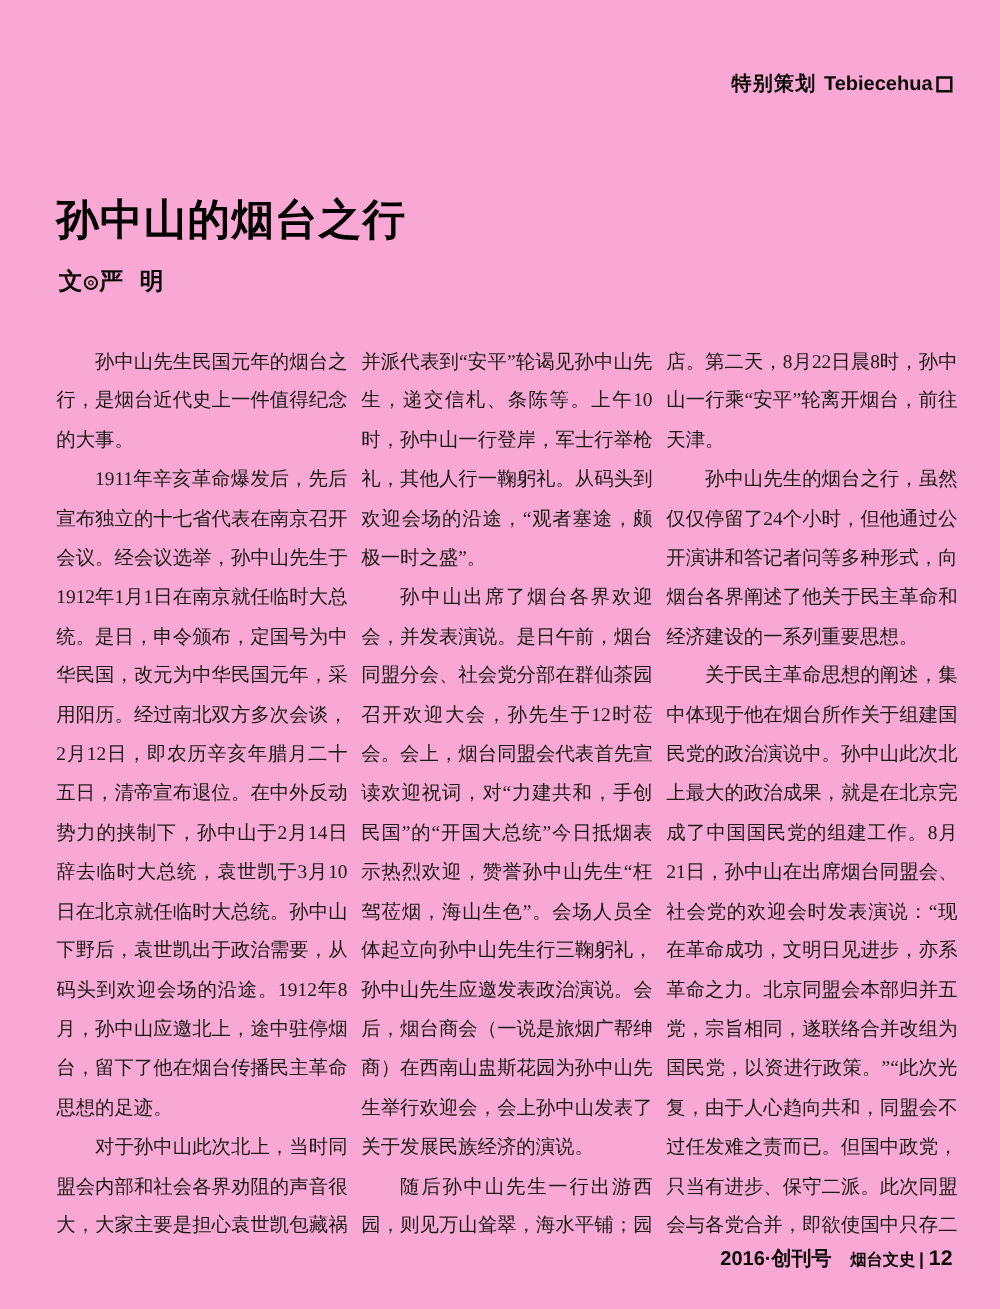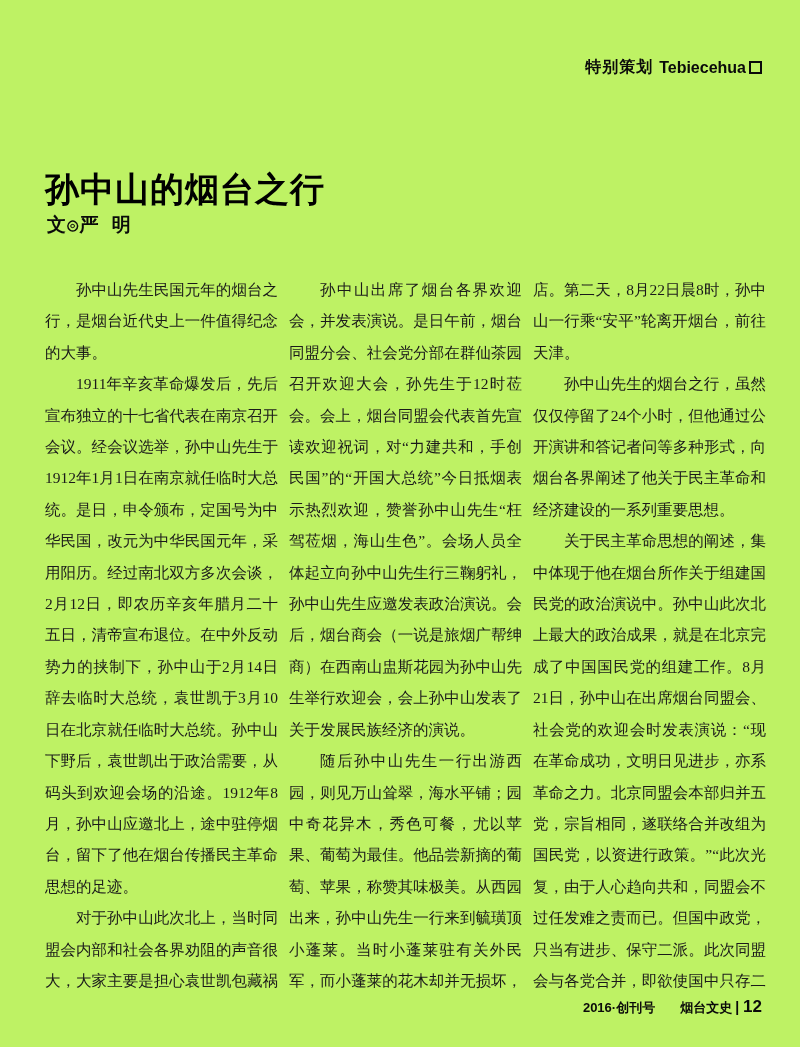--- a/index.html
+++ b/index.html
@@ -1,21 +1,21 @@
 <!DOCTYPE html>
 <html><head>
 <meta charset="utf-8">
 <style>
   * { margin: 0; padding: 0; box-sizing: border-box; }
   html, body { background: #ffffff; }
   .page {
     position: relative;
     width: 800px;
     height: 1047px;
-    background: #bef264;
+    background: #f9a8d4;
     font-family: "Liberation Serif", "DejaVu Serif", serif;
     color: #161616;
     overflow: hidden;
   }
   
   .section-header {
     position: absolute;
     top: 57px;
     right: 38px;
     display: flex;
@@ -31,21 +31,21 @@
   .square-marker {
     display: inline-block;
     width: 13px;
     height: 13px;
     border: 2px solid #0a0a0a;
     margin-left: 3px;
   }
   
   .article-title {
     position: absolute;
-    top: 167px;
+    top: 153px;
     left: 45px;
     font-family: "Liberation Sans", "DejaVu Sans", sans-serif;
     font-weight: bold;
     font-size: 34px;
     letter-spacing: 1px;
     color: #000000;
   }
   .byline {
     position: absolute;
     top: 212px;
@@ -83,22 +83,22 @@
     position: absolute;
     top: 997px;
     right: 38px;
     display: flex;
     align-items: baseline;
     font-family: "Liberation Sans", "DejaVu Sans", sans-serif;
     font-weight: bold;
     color: #0a0a0a;
     white-space: nowrap;
   }
-  .footer .issue { font-size: 13px; }
-  .footer .pub { font-size: 13px; margin-left: 25px; }
+  .footer .issue { font-size: 16px; }
+  .footer .pub { font-size: 13px; margin-left: 15px; }
   .footer .sep { font-size: 14px; margin: 0 4px 0 3px; }
   .footer .pagenum { font-size: 17px; }
 </style>
 </head>
 <body>
 
 <div class="page">
 
   <div class="section-header">
     <span class="cn">特别策划</span>
@@ -111,20 +111,21 @@
   <div class="byline">文◎严 明</div>
 
   <div class="body-columns">
     <div class="col">
       <p class="indent">孙中山先生民国元年的烟台之行，是烟台近代史上一件值得纪念的大事。</p>
       <p class="indent">1911年辛亥革命爆发后，先后宣布独立的十七省代表在南京召开会议。经会议选举，孙中山先生于1912年1月1日在南京就任临时大总统。是日，申令颁布，定国号为中华民国，改元为中华民国元年，采用阳历。经过南北双方多次会谈，2月12日，即农历辛亥年腊月二十五日，清帝宣布退位。在中外反动势力的挟制下，孙中山于2月14日辞去临时大总统，袁世凯于3月10日在北京就任临时大总统。孙中山下野后，袁世凯出于政治需要，从码头到欢迎会场的沿途。1912年8月，孙中山应邀北上，途中驻停烟台，留下了他在烟台传播民主革命思想的足迹。</p>
       <p class="indent">对于孙中山此次北上，当时同盟会内部和社会各界劝阻的声音很大，大家主要是担心袁世凯包藏祸心。但孙中山先生为了国家大局，仍然坚持成行。孙中山的从行者有魏宸祖、居觉生、王君复等十余人，卢慕贞夫人等眷属和秘书宋霭龄一起同行。</p>
 
     </div>
     <div class="col">
+      <p>并派代表到“安平”轮谒见孙中山先生，递交信札、条陈等。上午10时，孙中山一行登岸，军士行举枪礼，其他人行一鞠躬礼。从码头到欢迎会场的沿途，“观者塞途，颇极一时之盛”。</p>
       <p class="indent">孙中山出席了烟台各界欢迎会，并发表演说。是日午前，烟台同盟分会、社会党分部在群仙茶园召开欢迎大会，孙先生于12时莅会。会上，烟台同盟会代表首先宣读欢迎祝词，对“力建共和，手创民国”的“开国大总统”今日抵烟表示热烈欢迎，赞誉孙中山先生“枉驾莅烟，海山生色”。会场人员全体起立向孙中山先生行三鞠躬礼，孙中山先生应邀发表政治演说。会后，烟台商会（一说是旅烟广帮绅商）在西南山盅斯花园为孙中山先生举行欢迎会，会上孙中山发表了关于发展民族经济的演说。</p>
       <p class="indent">随后孙中山先生一行出游西园，则见万山耸翠，海水平铺；园中奇花异木，秀色可餐，尤以苹果、葡萄为最佳。他品尝新摘的葡萄、苹果，称赞其味极美。从西园出来，孙中山先生一行来到毓璜顶小蓬莱。当时小蓬莱驻有关外民军，而小蓬莱的花木却并无损坏，他称赞“足见军队甚肃”。</p>
 
     </div>
     <div class="col">
       <p>店。第二天，8月22日晨8时，孙中山一行乘“安平”轮离开烟台，前往天津。</p>
       <p class="indent">孙中山先生的烟台之行，虽然仅仅停留了24个小时，但他通过公开演讲和答记者问等多种形式，向烟台各界阐述了他关于民主革命和经济建设的一系列重要思想。</p>
       <p class="indent">关于民主革命思想的阐述，集中体现于他在烟台所作关于组建国民党的政治演说中。孙中山此次北上最大的政治成果，就是在北京完成了中国国民党的组建工作。8月21日，孙中山在出席烟台同盟会、社会党的欢迎会时发表演说：“现在革命成功，文明日见进步，亦系革命之力。北京同盟会本部归并五党，宗旨相同，遂联络合并改组为国民党，以资进行政策。”“此次光复，由于人心趋向共和，同盟会不过任发难之责而已。但国中政党，只当有进步、保守二派。此次同盟会与各党合并，即欲使国中只存二党，以便政界竞争。”这是孙中山对中国民主政治建设中政党思想的阐述，也是针对当时同盟会的现状，提出组建国民党的政治主张。</p>
 
     </div>

